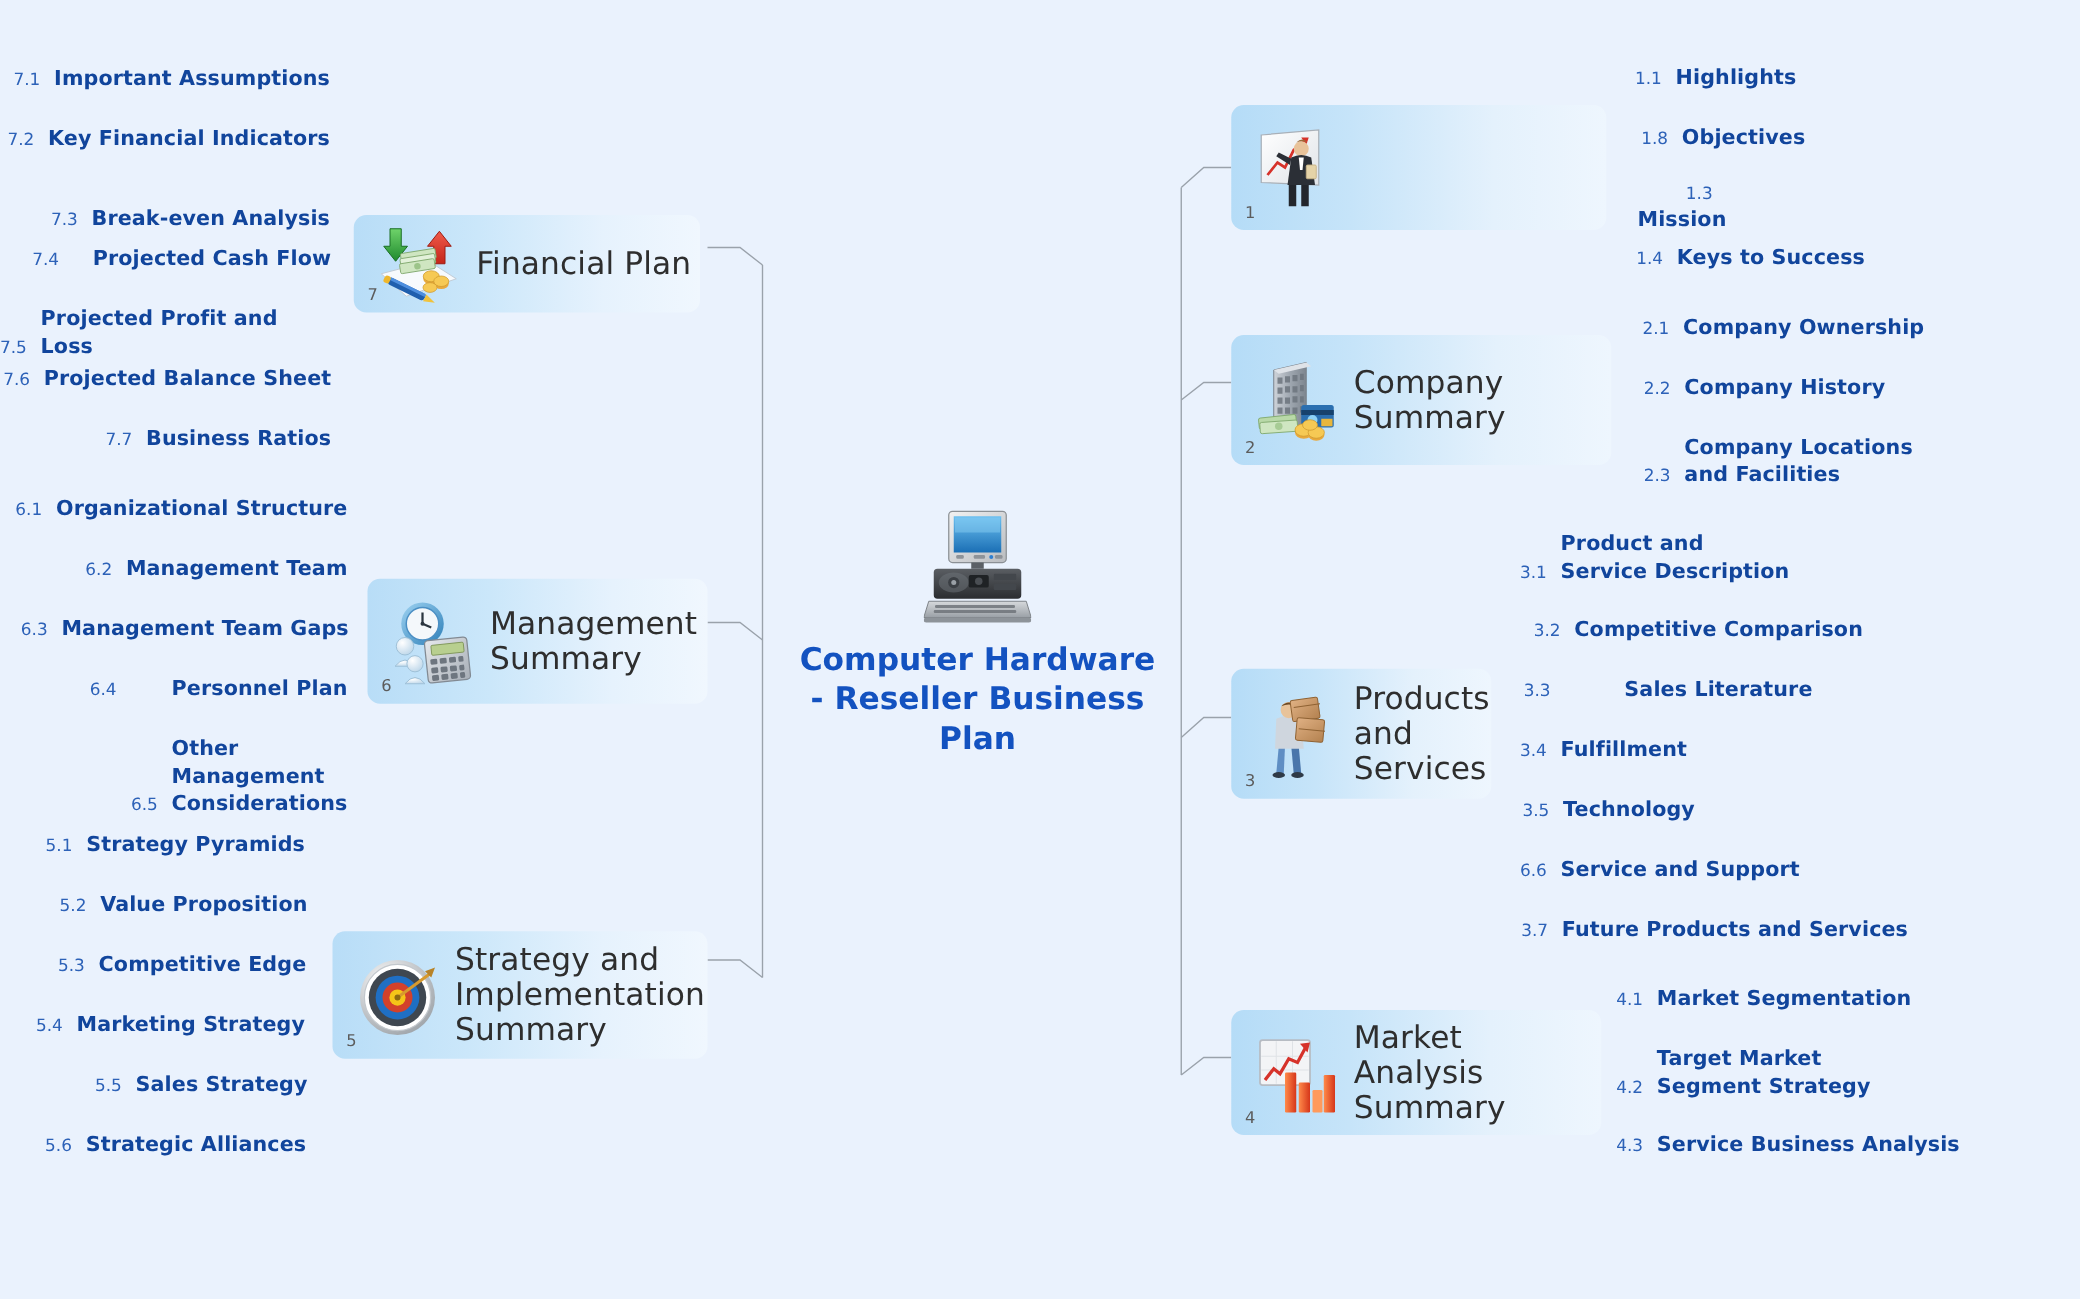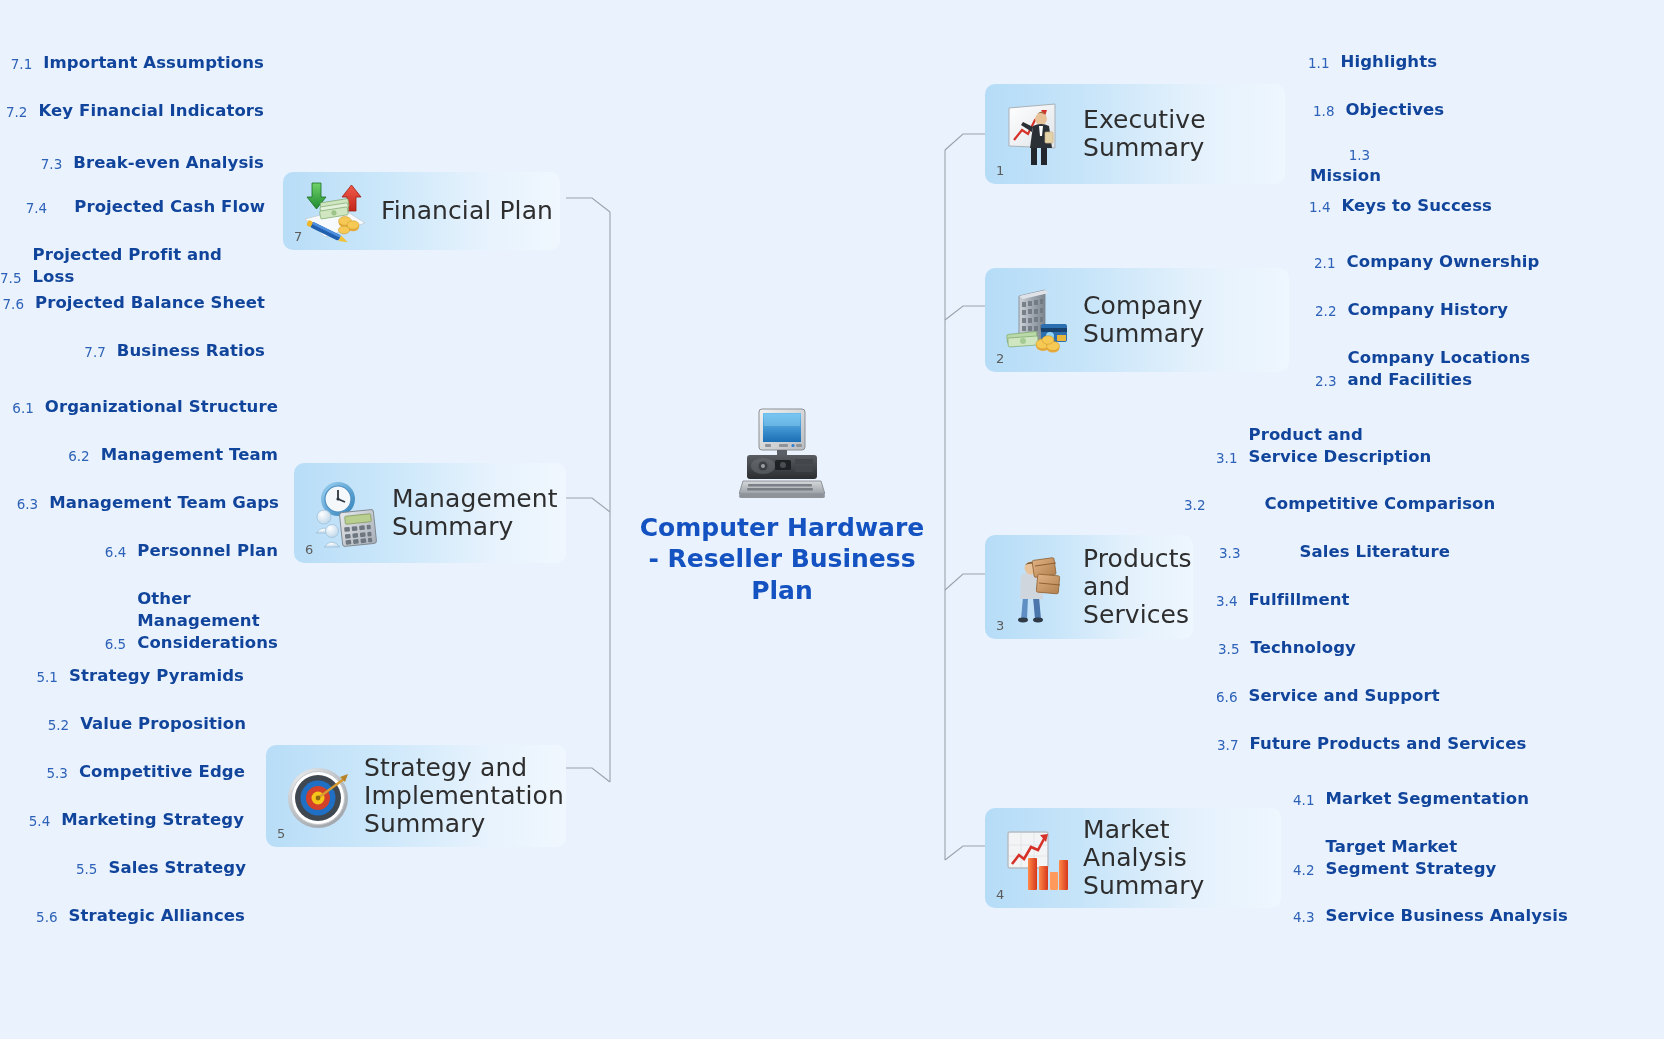--- a/index.html
+++ b/index.html
@@ -162,21 +162,20 @@
         <circle cx="40" cy="21" r="6" fill="#e8c39a"></circle>
         <path d="M36,16 q5,-5 9,0 q-4,-2 -9,0" fill="#9a6b3a"></path>
         <path d="M32,28 q8,-4 16,0 l3,22 l-22,0 Z" fill="#2b2f36"></path>
         <path d="M38,28 l4,0 l-1,10 l-2,0 Z" fill="#ffffff"></path>
         <path d="M32,29 L22,24 l-2,3 l11,7 Z" fill="#2b2f36"></path>
         <rect x="30" y="50" width="6" height="17" fill="#23262c"></rect>
         <rect x="40" y="50" width="6" height="17" fill="#23262c"></rect>
         <rect x="44" y="34" width="8" height="11" rx="1" fill="#e5d3a8" stroke="#c7b286" stroke-width=".7"></rect>
       </svg>
     </div>
-    <div class="nodelabel">Executive Summary</div>
     <div class="nodenum">1</div>
   </div>
 
   <div class="sub rightside" style="left:1308px;top:51px;">
     <span class="num">1.1</span>
     <span class="txt">Highlights</span>
   </div>
   <div class="sub rightside" style="left:1313px;top:99px;">
     <span class="num">1.8</span>
     <span class="txt">Objectives</span>
@@ -288,21 +287,21 @@
       </svg>
     </div>
     <div class="nodelabel" style="width:112px;">Products and Services</div>
     <div class="nodenum">3</div>
   </div>
 
   <div class="sub rightside two" style="left:1216px;top:424px;width:220px;">
     <span class="num">3.1</span>
     <span class="txt">Product and Service Description</span>
   </div>
-  <div class="sub rightside" style="left:1184px;top:493px;gap:48px;">
+  <div class="sub rightside" style="left:1227px;top:493px;">
     <span class="num">3.2</span>
     <span class="txt">Competitive Comparison</span>
   </div>
   <div class="sub rightside" style="left:1219px;top:541px;gap:48px;">
     <span class="num">3.3</span>
     <span class="txt">Sales Literature</span>
   </div>
   <div class="sub rightside" style="left:1216px;top:589px;">
     <span class="num">3.4</span>
     <span class="txt">Fulfillment</span>
@@ -466,21 +465,21 @@
     <span class="txt">Organizational Structure</span>
   </div>
   <div class="sub leftside" style="left:0px;top:444px;width:278px;">
     <span class="num">6.2</span>
     <span class="txt">Management Team</span>
   </div>
   <div class="sub leftside" style="left:0px;top:492px;width:279px;">
     <span class="num">6.3</span>
     <span class="txt">Management Team Gaps</span>
   </div>
-  <div class="sub leftside" style="left:0px;top:540px;width:278px;">
+  <div class="sub leftside" style="left:0px;top:540px;width:278px;gap:33px;">
     <span class="num">6.4</span>
     <span class="txt">Personnel Plan</span>
   </div>
   <div class="sub leftside two" style="left:106px;top:588px;width:172px;">
     <span class="num">6.5</span>
     <span class="txt">Other Management Considerations</span>
   </div>
 
   <div class="node left" style="left:283px;top:172px;width:277px;height:78px;">
     <div class="nodeicon">
@@ -530,21 +529,21 @@
   </div>
 
   <div class="sub leftside" style="left:0px;top:52px;width:264px;">
     <span class="num">7.1</span>
     <span class="txt">Important Assumptions</span>
   </div>
   <div class="sub leftside" style="left:0px;top:100px;width:264px;">
     <span class="num">7.2</span>
     <span class="txt">Key Financial Indicators</span>
   </div>
-  <div class="sub leftside" style="left:0px;top:152px;width:264px;">
+  <div class="sub leftside" style="left:0px;top:164px;width:264px;">
     <span class="num">7.3</span>
     <span class="txt">Break-even Analysis</span>
   </div>
   <div class="sub leftside" style="left:0px;top:196px;width:265px;gap:16px;">
     <span class="num">7.4</span>
     <span class="txt">Projected Cash Flow</span>
   </div>
   <div class="sub leftside" style="left:0px;top:244px;width:265px;">
     <span class="num">7.5</span>
     <span class="txt">Projected Profit and Loss</span>

